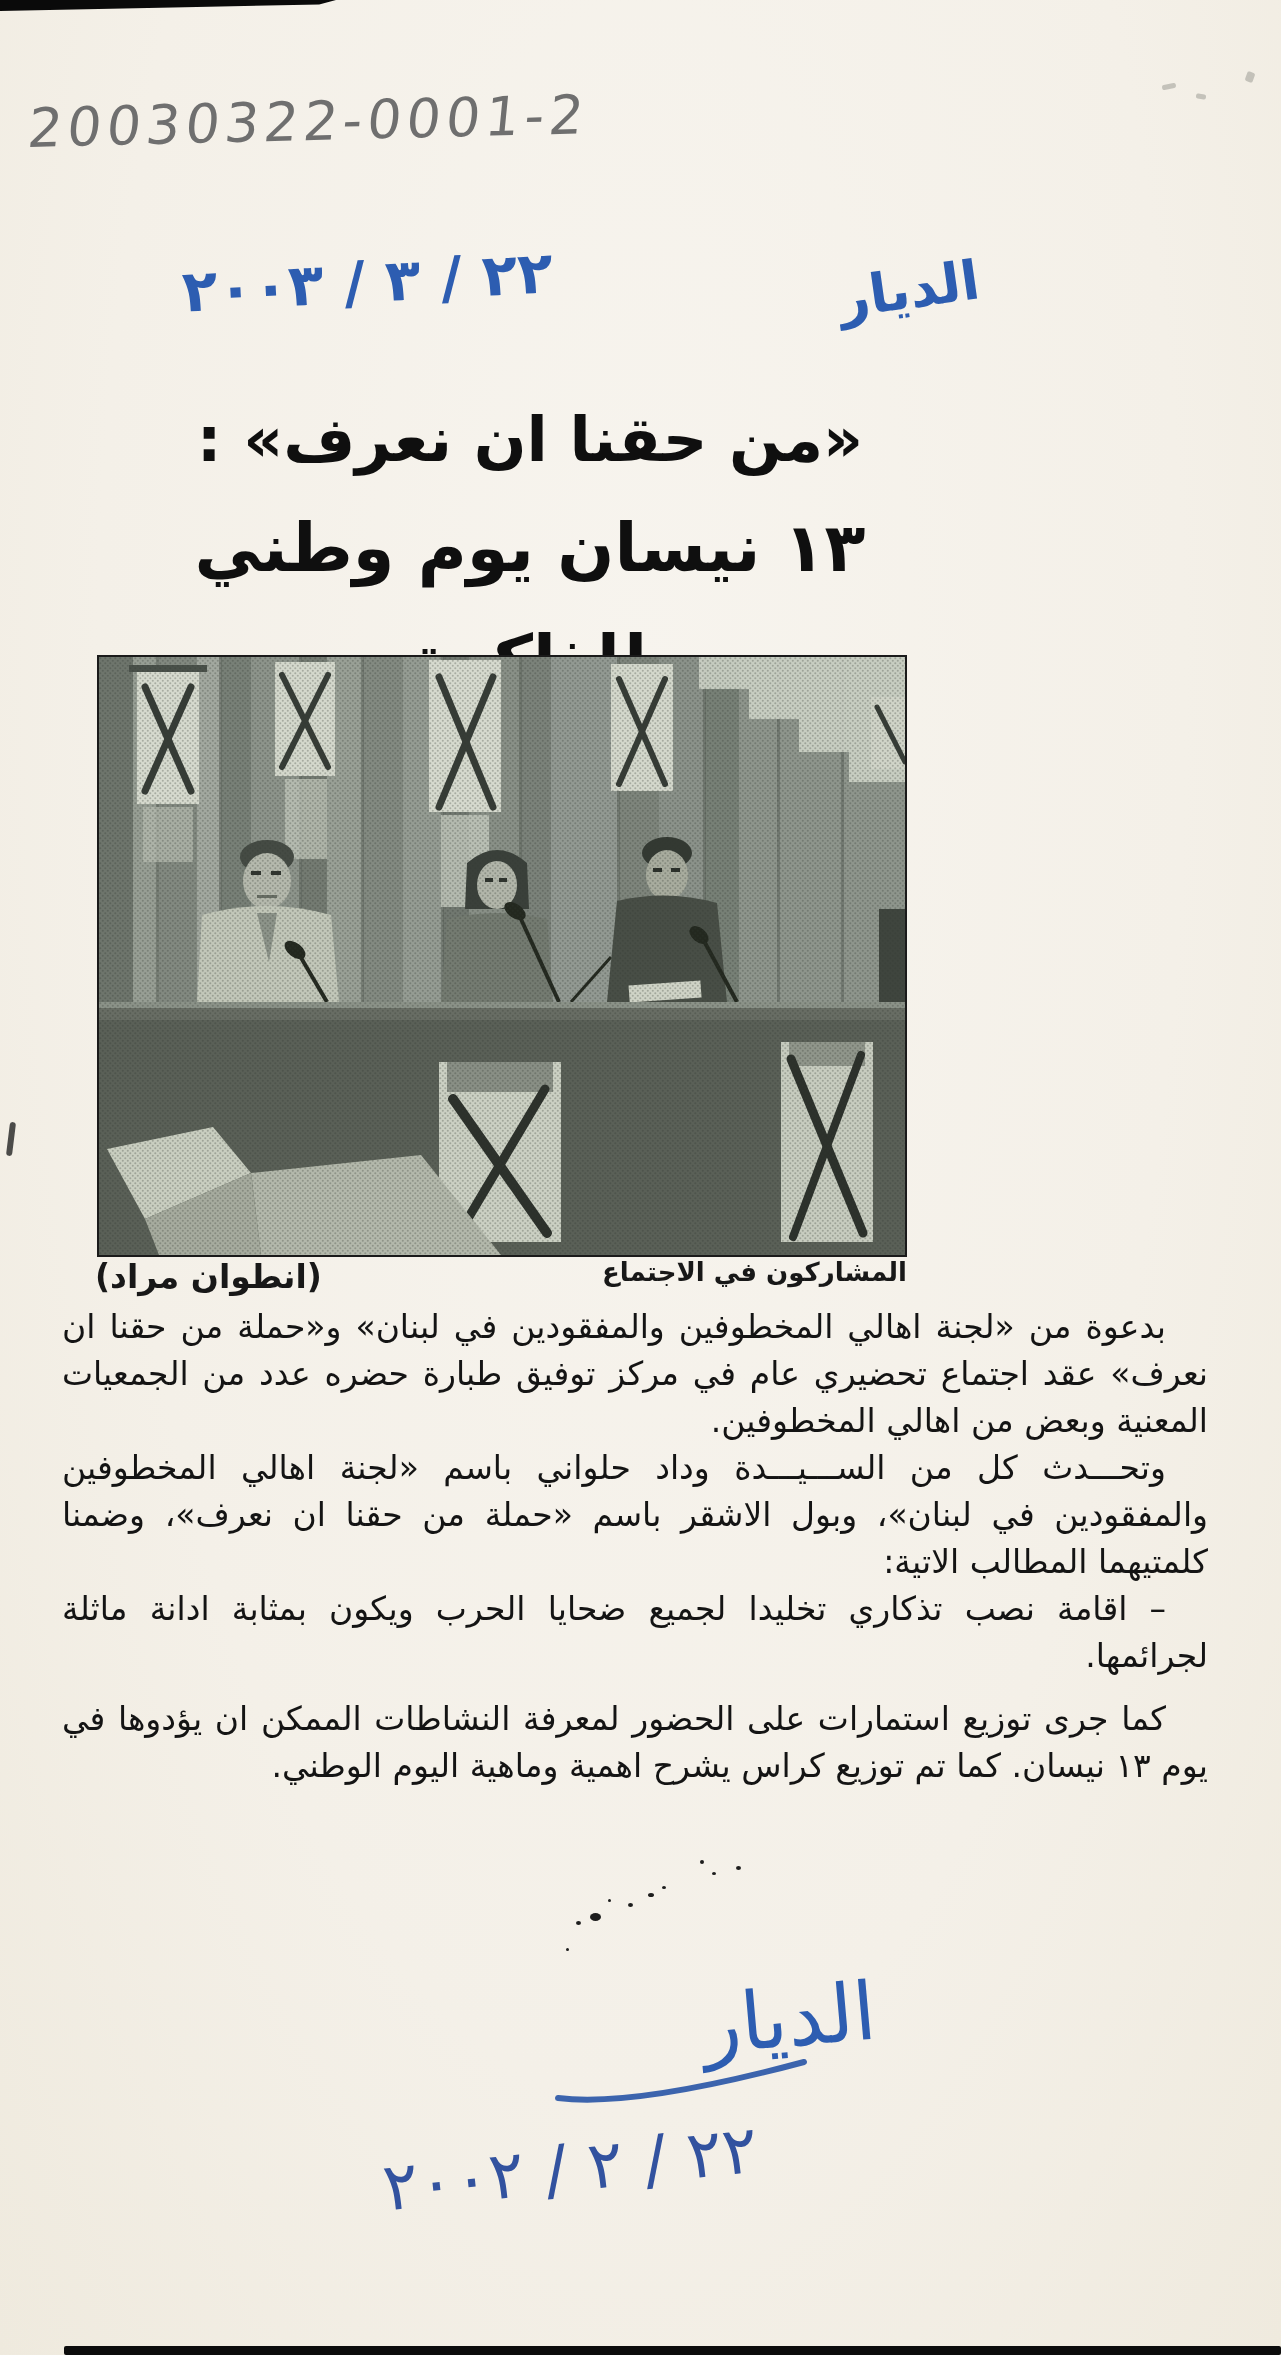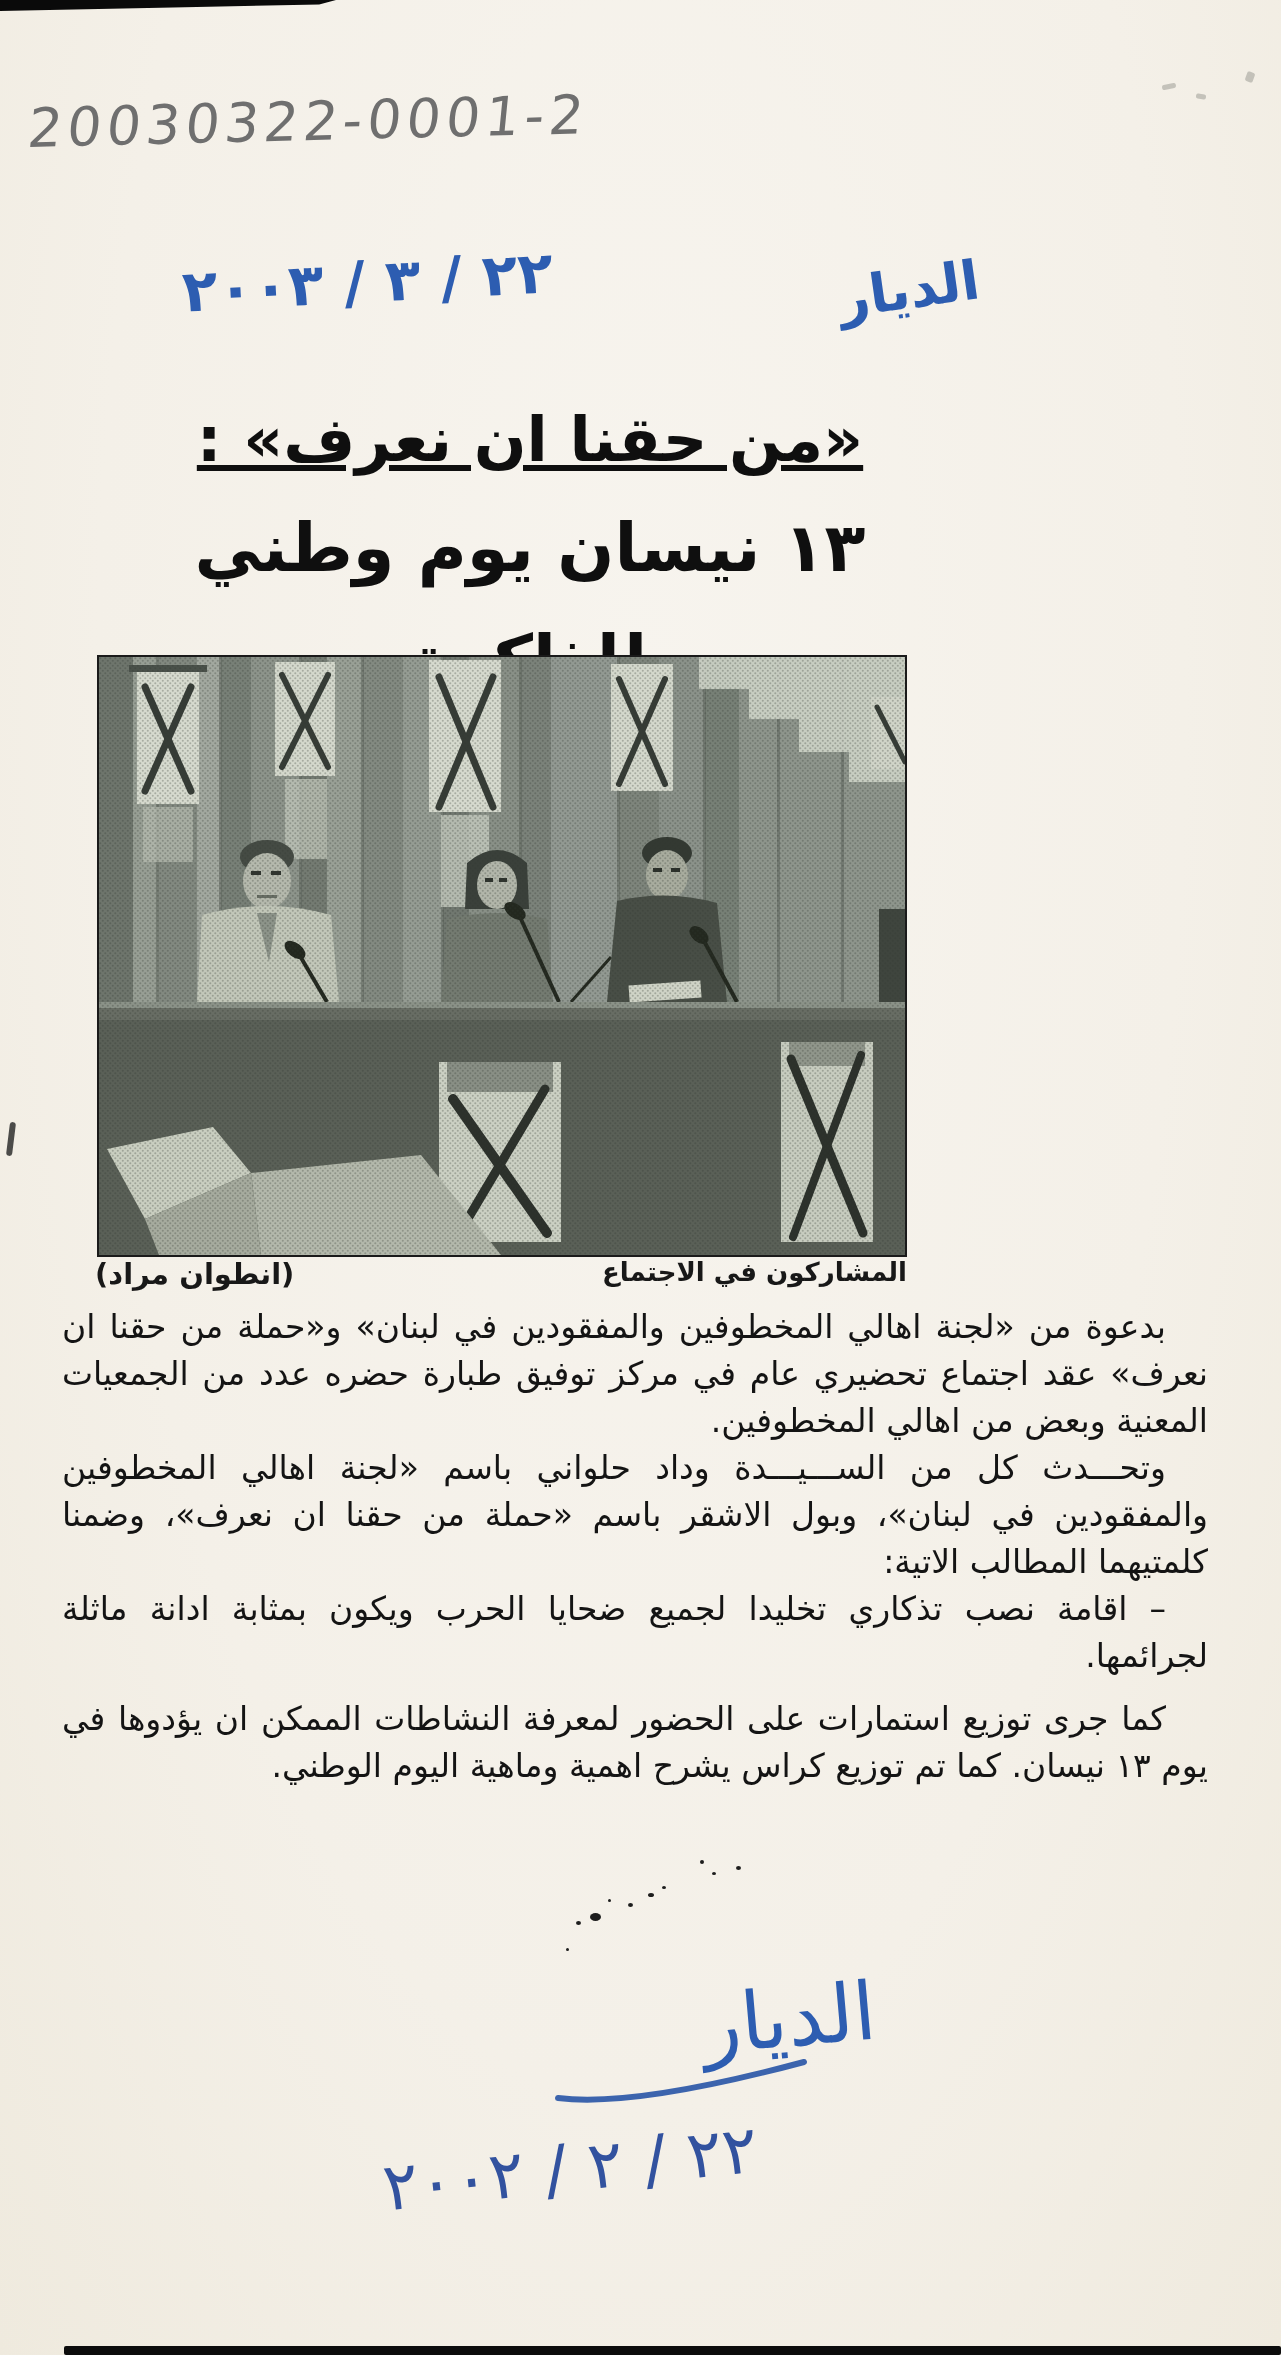--- a/index.html
+++ b/index.html
@@ -26,31 +26,31 @@
   }
   
   .ink{color:#2d5db1;white-space:nowrap;}
   .top-ink-date{position:absolute;left:182px;top:248px;font-size:58px;font-weight:600;
     letter-spacing:9px;direction:rtl;transform:rotate(-3deg);}
   .top-ink-paper{position:absolute;left:838px;top:258px;font-size:54px;font-weight:600;
     transform:rotate(-8deg);direction:rtl;}
   
   .headline{position:absolute;left:90px;top:388px;width:880px;text-align:center;direction:rtl;
     color:#0f0f0f;font-weight:bold;}
-  .headline .l1{font-size:62px;line-height:104px;text-decoration:underline;}
+  .headline .l1{font-size:62px;line-height:104px;}
   .headline .l2{font-size:67px;line-height:112px;letter-spacing:1px;}
   
   .photo{position:absolute;left:97px;top:655px;width:806px;height:598px;
     border:2px solid #1a1a1a;background:#99a096;}
   .photo svg{display:block;width:100%;height:100%;}
   
   .caption-row{position:absolute;left:95px;top:1257px;width:812px;display:flex;
     justify-content:space-between;direction:rtl;font-weight:bold;color:#181818;}
   .caption-row .cap{font-size:26px;}
-  .caption-row .credit{font-size:29px;}
+  .caption-row .credit{font-size:33px;}
   
   .article{position:absolute;left:62px;top:1303px;width:1146px;direction:rtl;
     font-size:33px;font-weight:normal;color:#141414;line-height:47px;
     text-align:justify;}
   .article p{margin:0;text-indent:42px;text-align-last:right;}
   .article p.spaced{margin-top:16px;}
   
   .smudge{position:absolute;background:#1d1d1d;border-radius:50%;}
   
   .bottom-ink-paper{position:absolute;left:702px;top:1972px;font-size:80px;font-weight:500;

